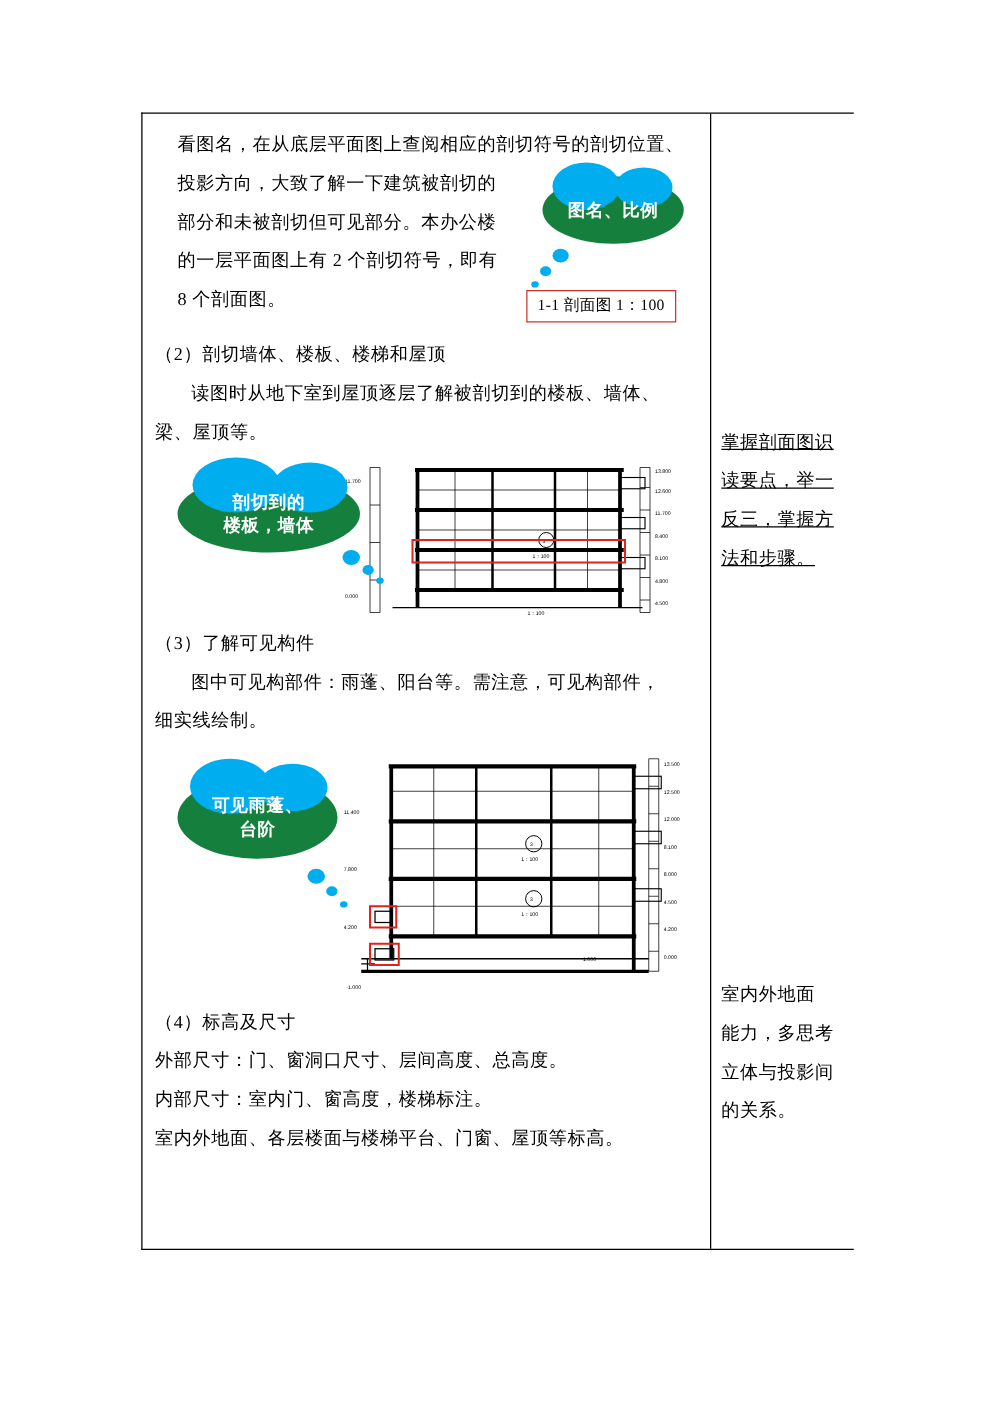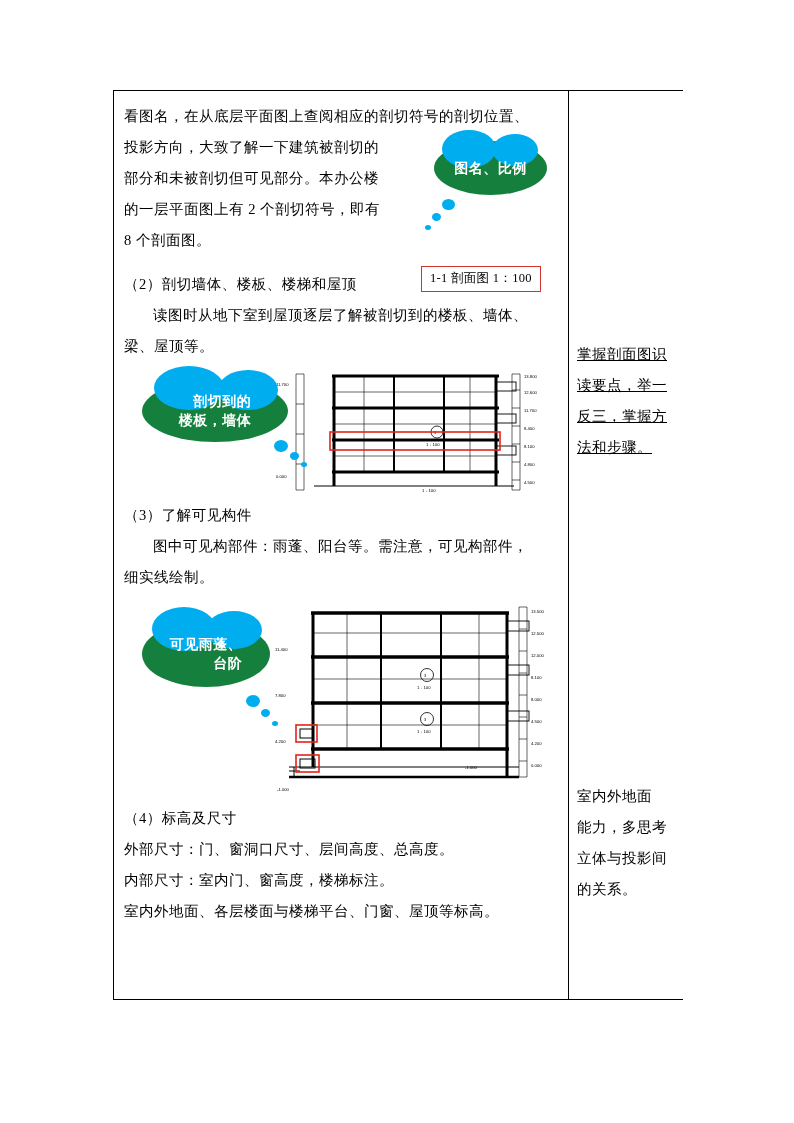--- a/index.html
+++ b/index.html
@@ -67,20 +67,21 @@
   .side-1 { top: 248px; text-decoration: underline; }
   .side-2 { top: 690px; }
 
   
   .top-region {
     position: relative;
     min-height: 168px;
   }
   .top-text {
     width: 298px;
+    margin-left: 18px;
   }
   .top-text .wide { width: 438px; }
 
   
   .cloud {
     position: absolute;
     color: #fff;
     font-weight: bold;
     display: flex;
     align-items: center;
@@ -138,21 +139,20 @@
   
   .boxed-label {
     position: absolute;
     border: 1.2px solid #d0342c;
     background: #fff;
     font-size: 12.5px;
     padding: 3px 8px 4px 8px;
     white-space: nowrap;
     letter-spacing: 0.3px;
     z-index: 6;
-    margin-top: 34px;
   }
   #label-section-1-1 {
     left: 297px;
     top: 131px;
   }
 
   
   .figure {
     position: relative;
     width: 435px;
@@ -185,21 +185,21 @@
     top: 22px;
     width: 128px;
     height: 66px;
   }
   #callout-canopy-steps .cloud-body::before {
     width: 64px; height: 44px; left: 10px; top: -14px;
   }
   #callout-canopy-steps .cloud-body::after {
     width: 56px; height: 38px; right: 8px; top: -10px;
   }
-  .cloud-left { text-align: right; }
+  .cloud-left { text-align: center; }
 </style>
 </head>
 <body>
 
 <div class="page">
 
   <div class="doc-table">
 
     <div class="col-main">
 

